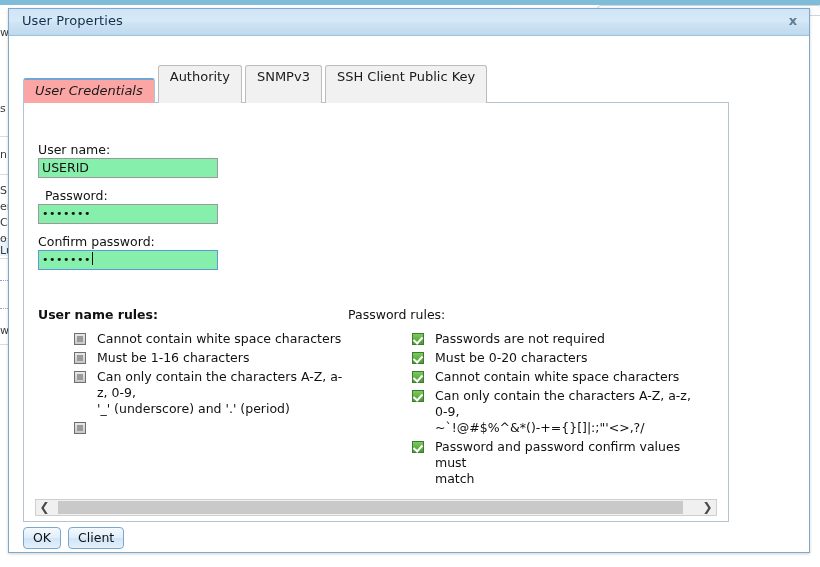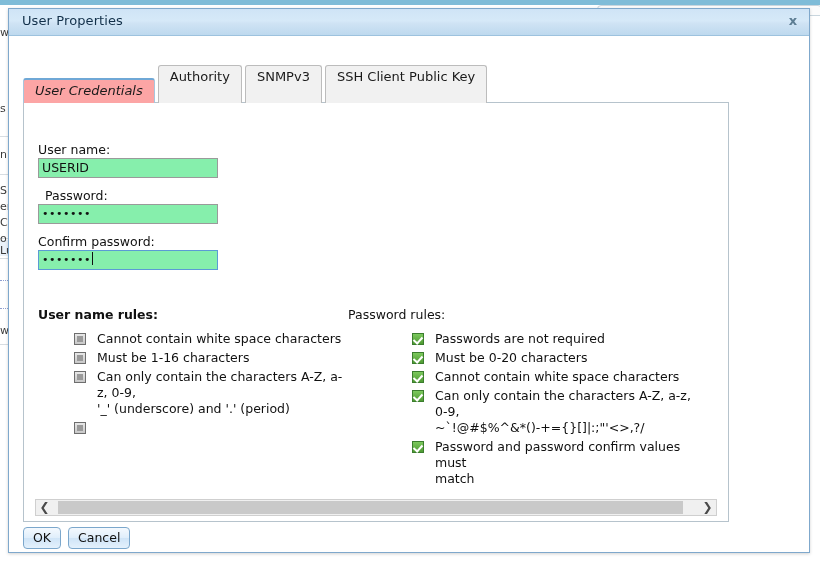--- a/index.html
+++ b/index.html
@@ -427,16 +427,16 @@
   </div>
 
   <div id="hscroll">
     <div class="sb-arrow left">❮</div>
     <div id="sb-thumb"></div>
     <div class="sb-arrow right">❯</div>
   </div>
 
   <div id="footer">
     <div class="btn">OK</div>
-    <div class="btn">Cancel</div>
+    <div class="btn">Client</div>
   </div>
 
 </div>
 
 </body></html>

